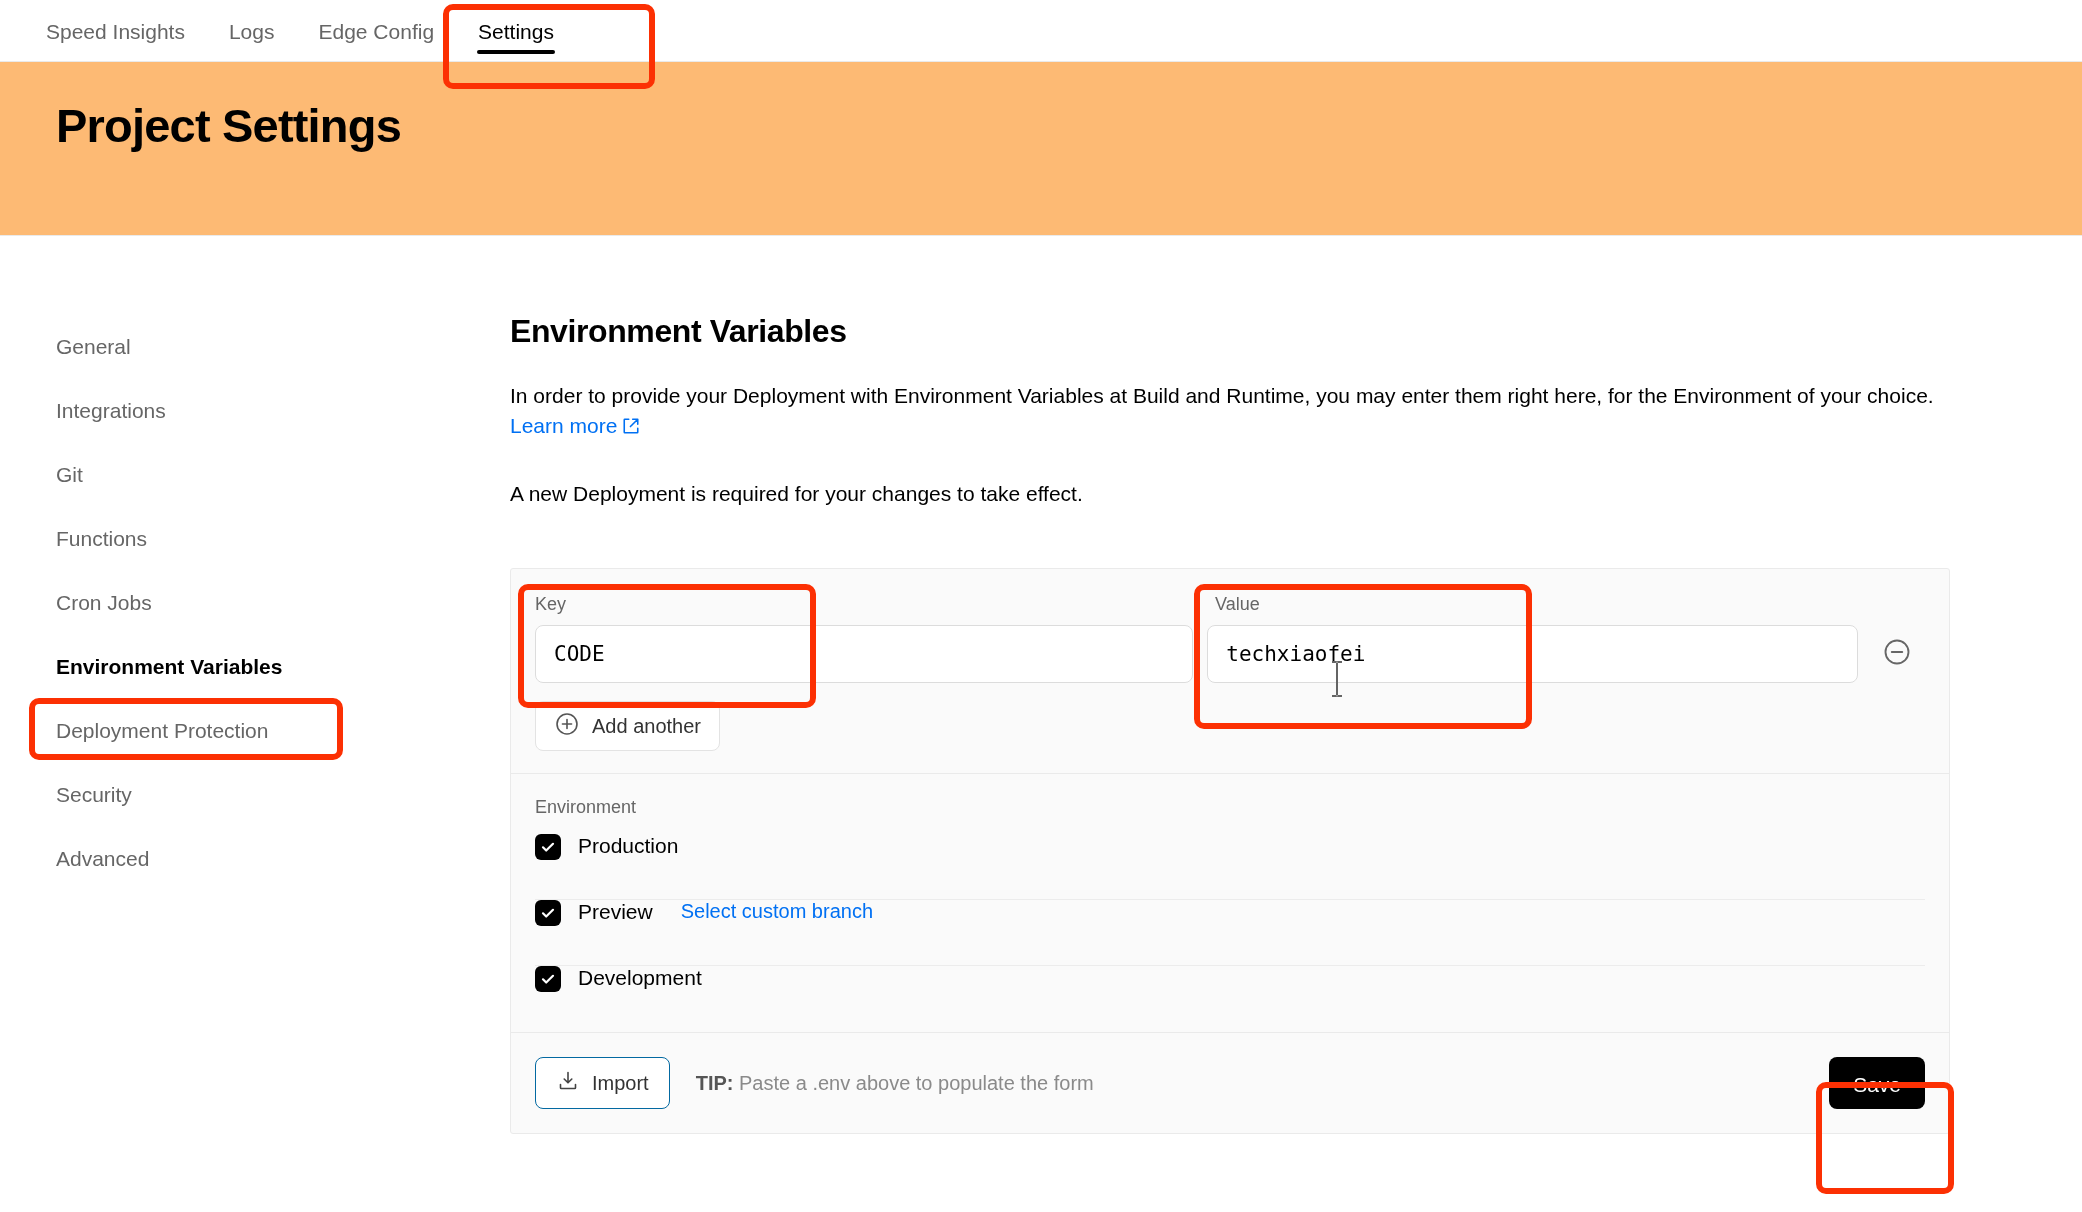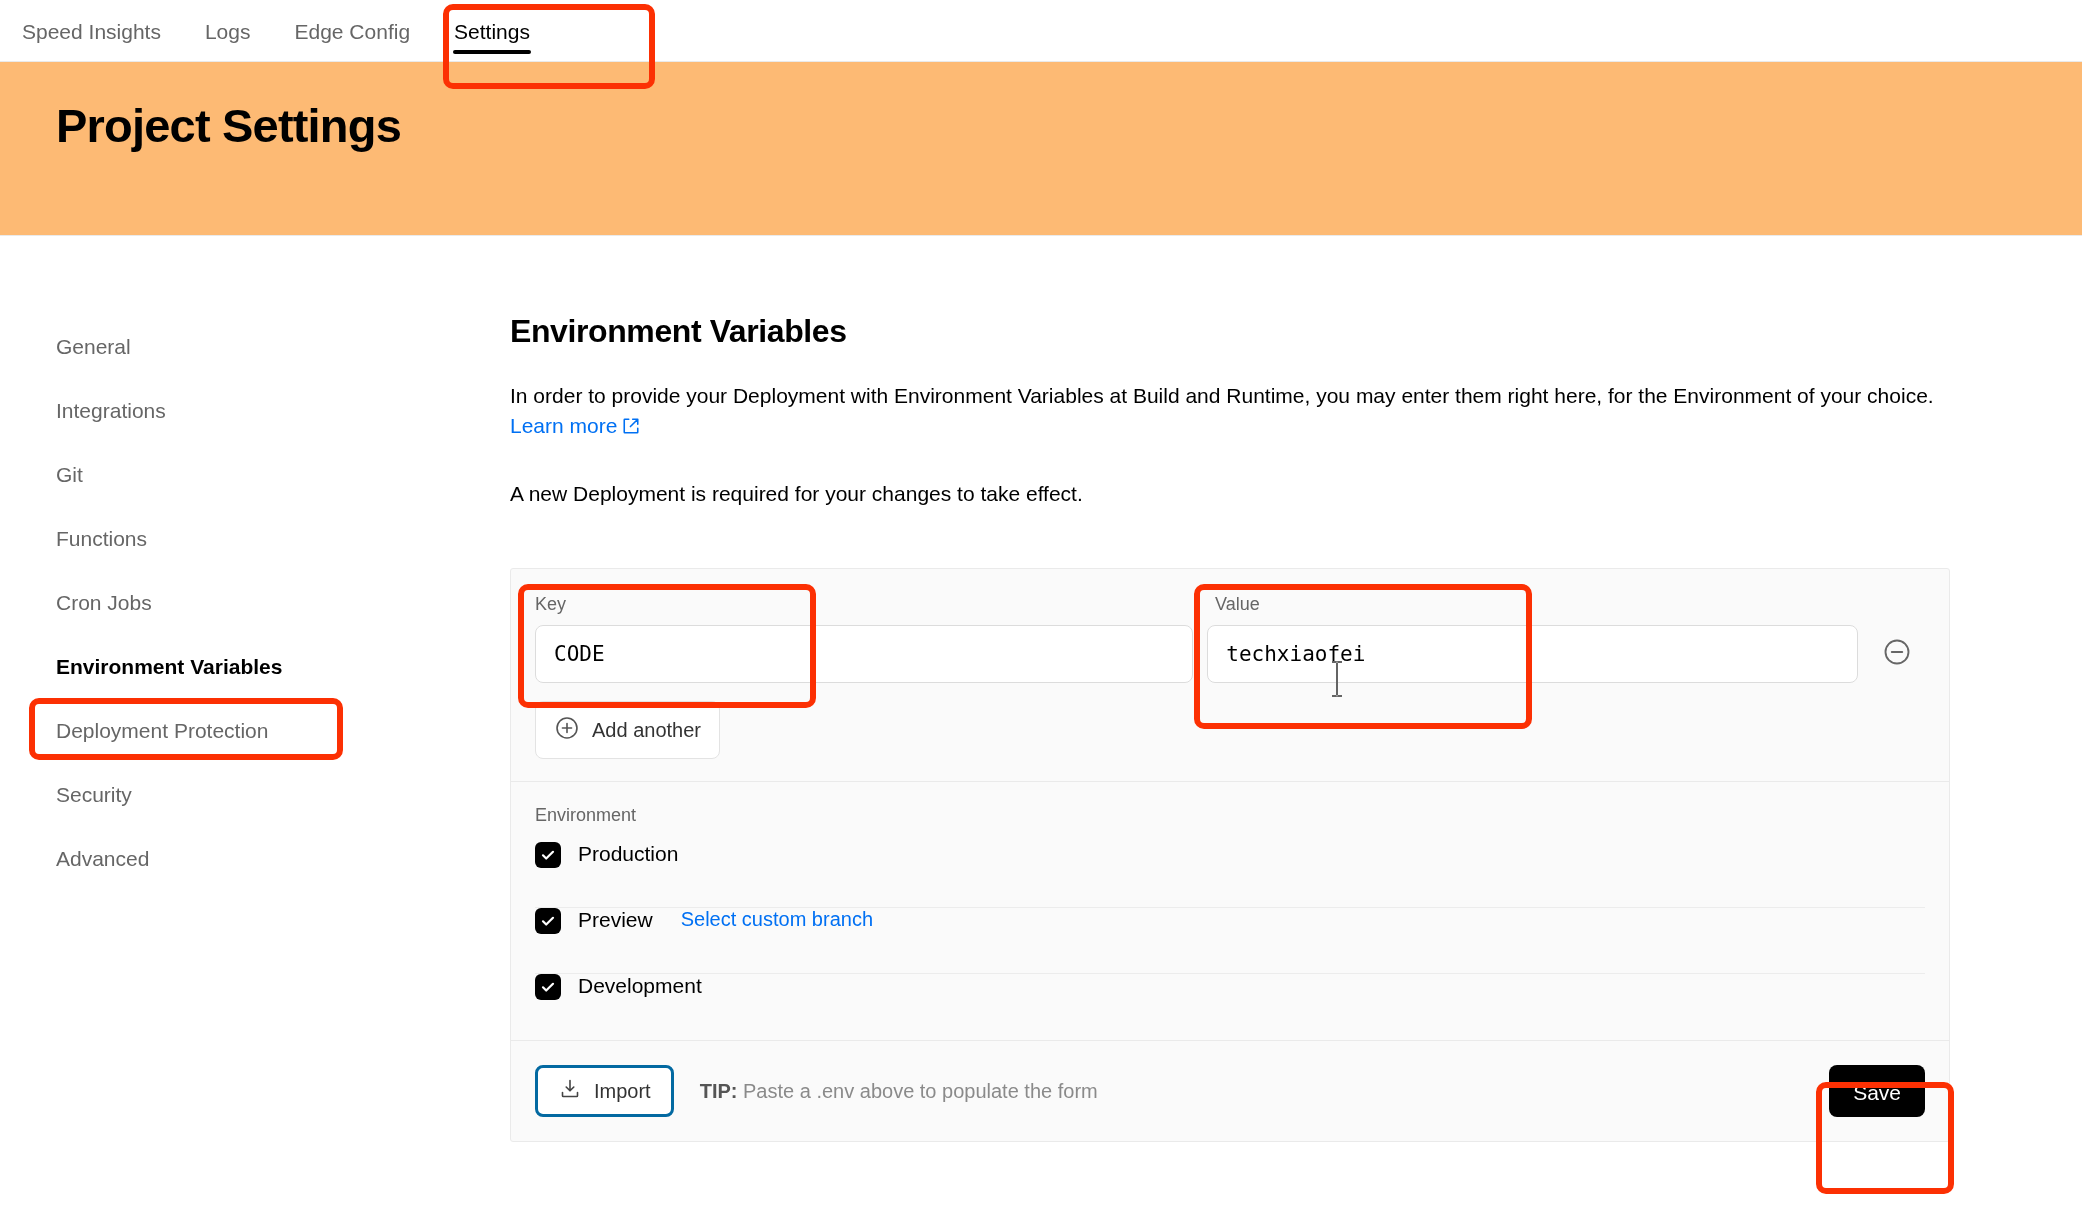--- a/index.html
+++ b/index.html
@@ -19,20 +19,21 @@
 
   
   .topnav {
     position: absolute;
     left: 0; top: 0;
     width: 1870px;
     height: 62px;
     background: #ffffff;
     display: flex;
     align-items: flex-end;
+    padding-left: 24px;
   }
   .tab {
     font-size: 21px;
     color: #666666;
     padding: 0 22px 20px 22px;
     position: relative;
     cursor: pointer;
     white-space: nowrap;
     line-height: 1;
   }
@@ -175,21 +176,21 @@
     align-items: center;
     justify-content: center;
     margin-left: 12px;
     cursor: pointer;
   }
   .add-another {
     margin-top: 18px;
     display: inline-flex;
     align-items: center;
     gap: 12px;
-    height: 58px;
+    height: 50px;
     padding: 0 18px;
     background: #ffffff;
     border: 1px solid #e3e3e3;
     border-radius: 8px;
     font-size: 20px;
     color: #333333;
     cursor: pointer;
   }
 
   .divider { height: 1px; background: #eaeaea; }
@@ -237,21 +238,21 @@
     padding: 24px;
     border-top: 1px solid #eaeaea;
   }
   .import-btn {
     display: inline-flex;
     align-items: center;
     gap: 12px;
     height: 52px;
     padding: 0 20px;
     background: #ffffff;
-    border: 3px solid #0369a1;
+    border: 1px solid #0369a1;
     border-radius: 8px;
     font-size: 20px;
     color: #333333;
     cursor: pointer;
   }
   .tip {
     font-size: 20px;
     color: #8a8a8a;
     margin-left: 26px;
   }

